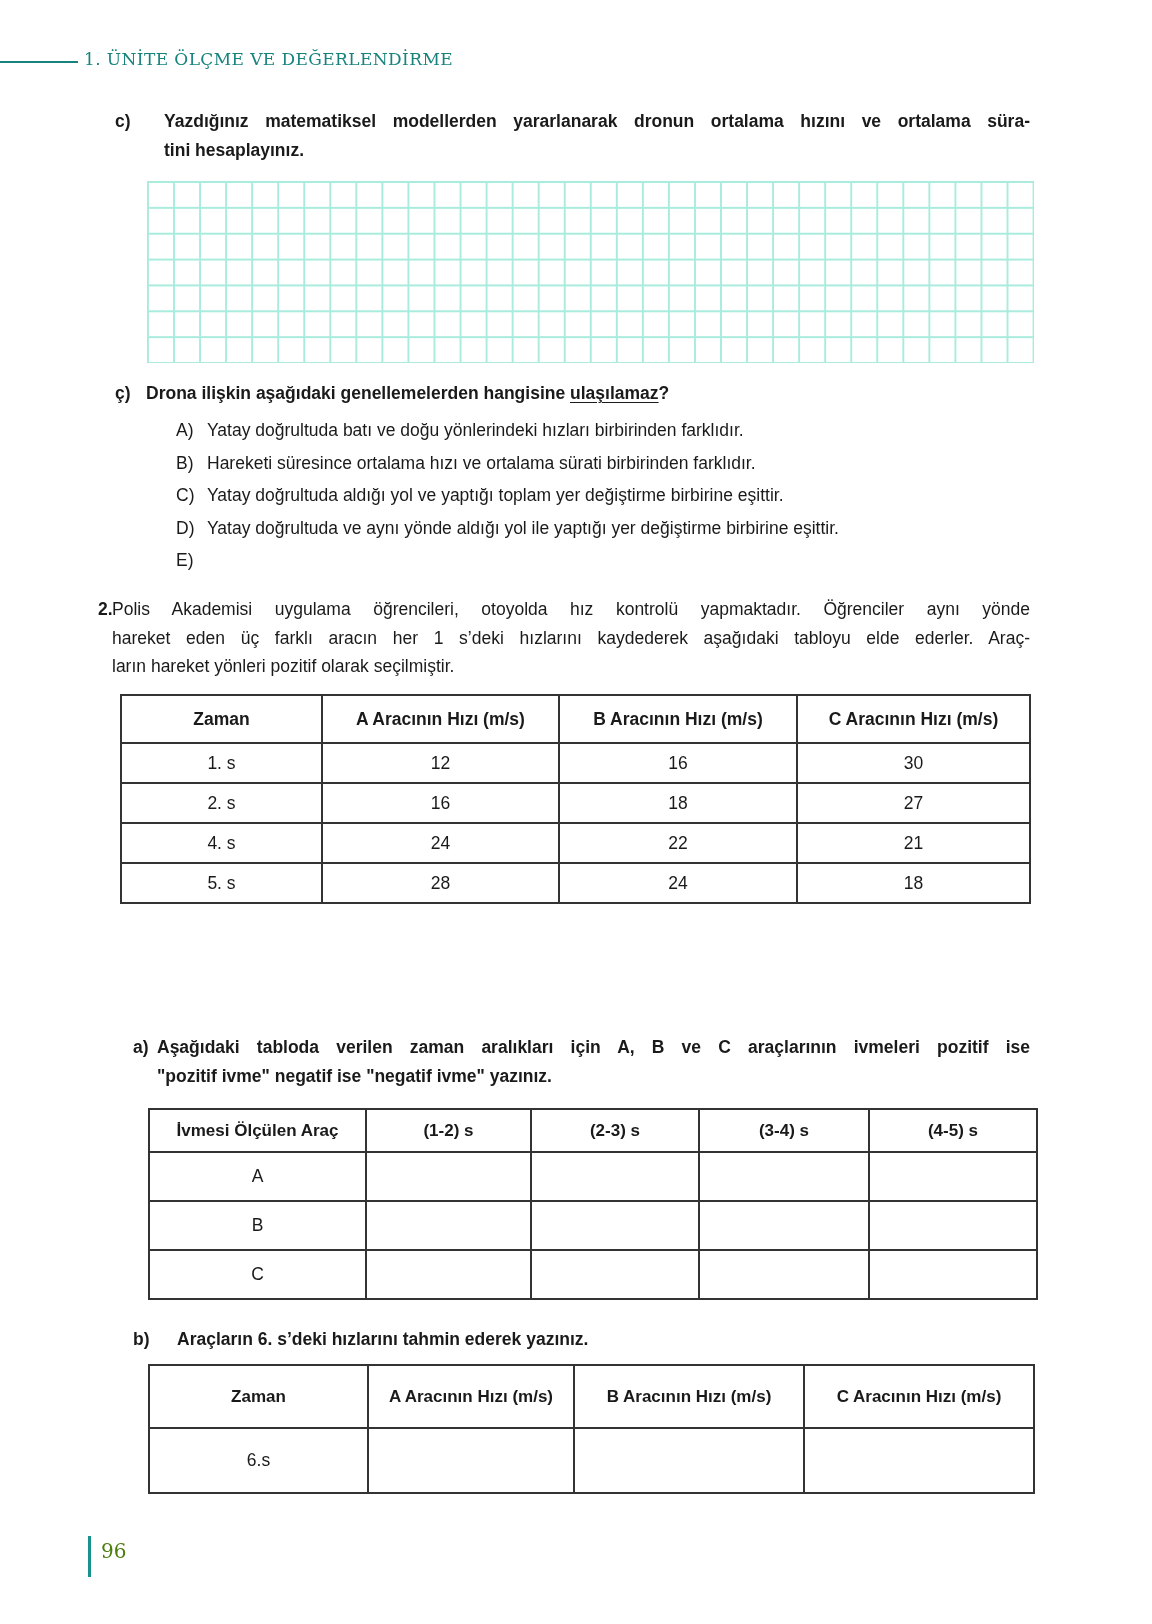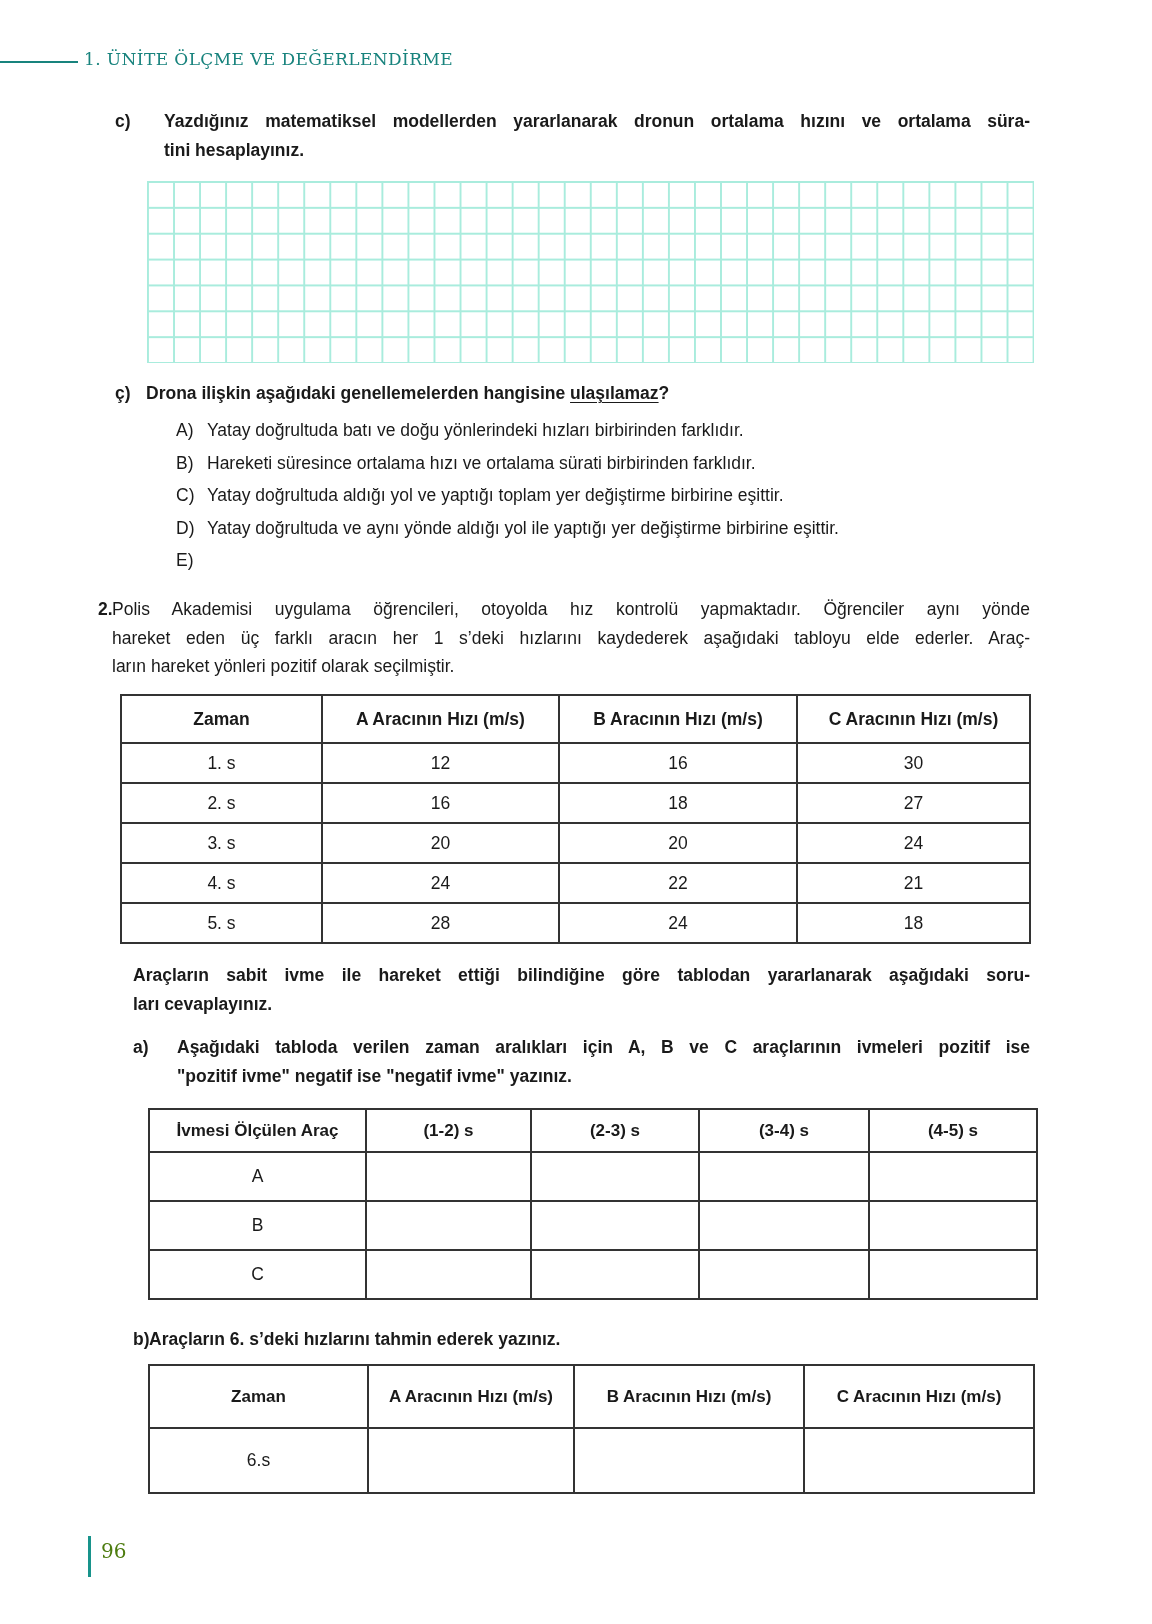--- a/index.html
+++ b/index.html
@@ -50,29 +50,29 @@
   th{font-weight:bold;}
   
   .t1{position:absolute;left:120px;top:694px;width:909px;}
   .t1 th{height:46px;}
   .t1 td{height:38px;}
   
   .note{position:absolute;left:133px;top:961px;width:897px;}
   
   .a-item{position:absolute;left:133px;top:1033px;width:897px;}
   .a-item .lbl{position:absolute;left:0;top:0;}
-  .a-item .body{margin-left:44px;}
+  .a-item .body{margin-left:24px;}
   
   .ta{position:absolute;left:148px;top:1108px;width:888px;}
   .ta th{height:41px;font-size:17px;}
   .ta td{height:47px;}
   
   .b-item{position:absolute;left:133px;top:1325px;width:897px;}
   .b-item .lbl{position:absolute;left:0;top:0;}
-  .b-item .body{margin-left:16px;}
+  .b-item .body{margin-left:44px;}
   
   .tb{position:absolute;left:148px;top:1364px;width:885px;}
   .tb th{height:61px;font-size:17px;}
   .tb td{height:63px;}
   
   .footer-bar{position:absolute;left:88px;top:1536px;width:3px;height:41px;background:#18938b;}
   .footer-num{
     position:absolute;left:101px;top:1539px;
     font-family:"DejaVu Serif",serif;font-size:20px;color:#4d7c0f;
   }
@@ -153,44 +153,34 @@
         <td>16</td>
         <td>30</td>
       </tr>
       <tr>
         <td>2. s</td>
         <td>16</td>
         <td>18</td>
         <td>27</td>
       </tr>
       <tr>
-        <td>3. s</td>
-        <td>20</td>
-        <td>20</td>
-        <td>24</td>
-      </tr>
-      <tr>
         <td>4. s</td>
         <td>24</td>
         <td>22</td>
         <td>21</td>
       </tr>
       <tr>
         <td>5. s</td>
         <td>28</td>
         <td>24</td>
         <td>18</td>
       </tr>
     </tbody>
   </table>
 
-  <div class="note para bold">
-    <div class="stretch">Araçların sabit ivme ile hareket ettiği bilindiğine göre tablodan yararlanarak aşağıdaki soru-</div>
-    <div>ları cevaplayınız.</div>
-  </div>
 
   <div class="a-item para bold">
     <span class="lbl">a)</span>
     <div class="body">
       <div class="stretch">Aşağıdaki tabloda verilen zaman aralıkları için A, B ve C araçlarının ivmeleri pozitif ise</div>
       <div>"pozitif ivme" negatif ise "negatif ivme" yazınız.</div>
     </div>
   </div>
 
   <table class="ta">

